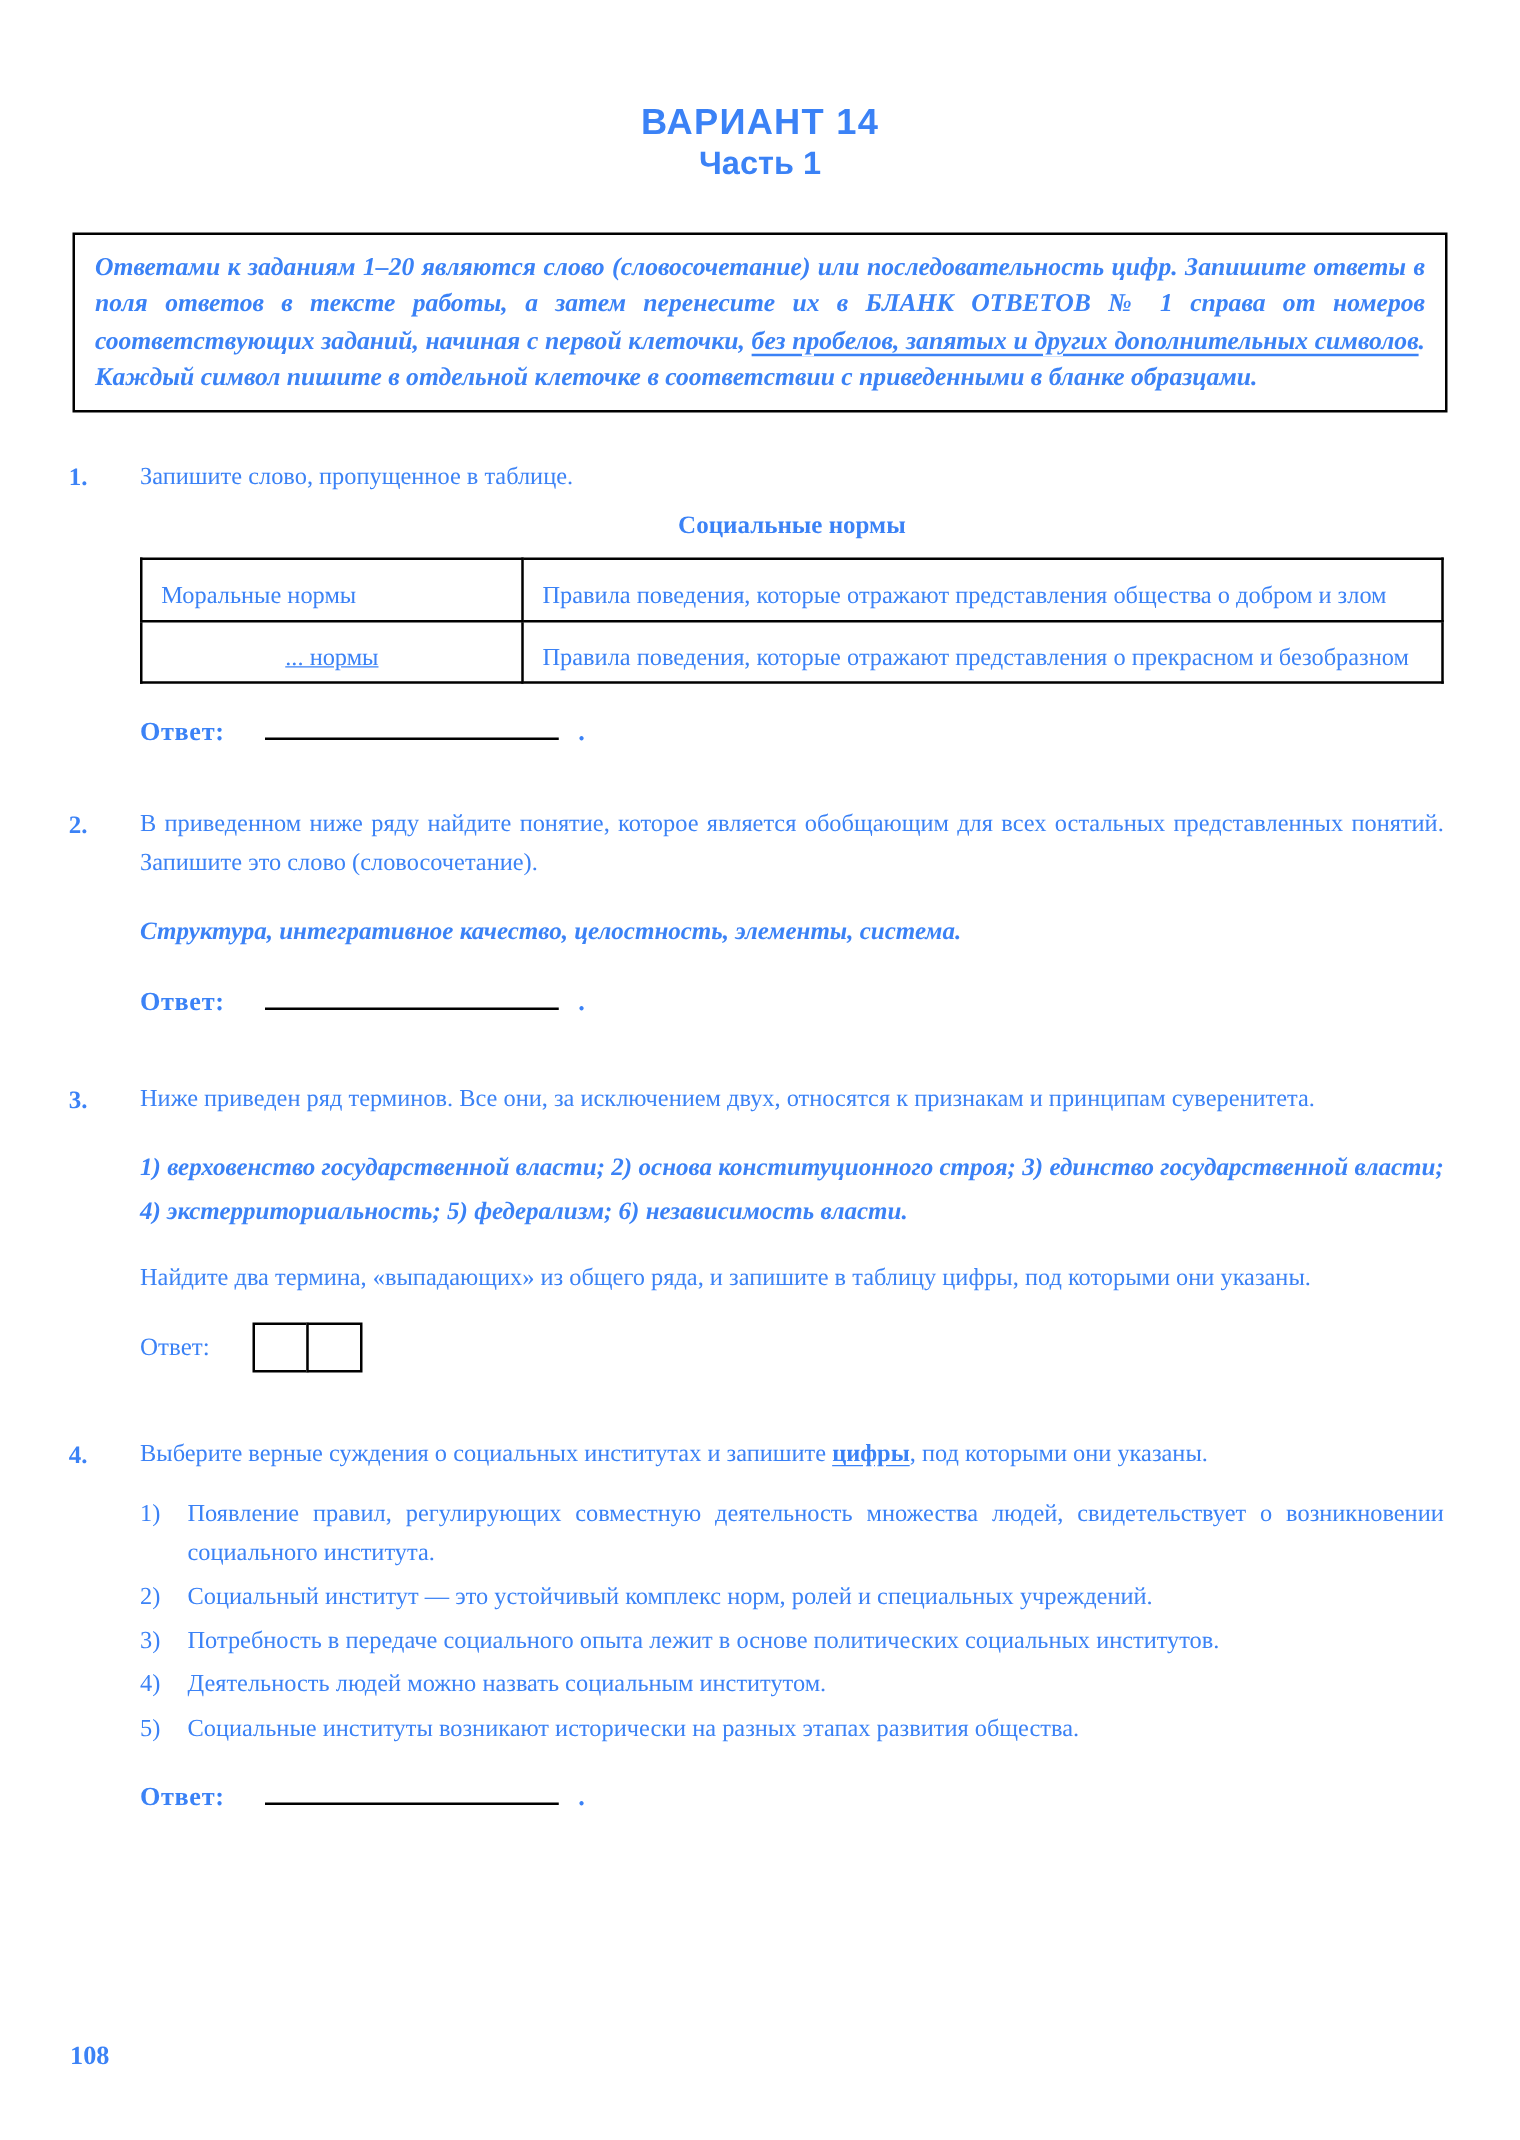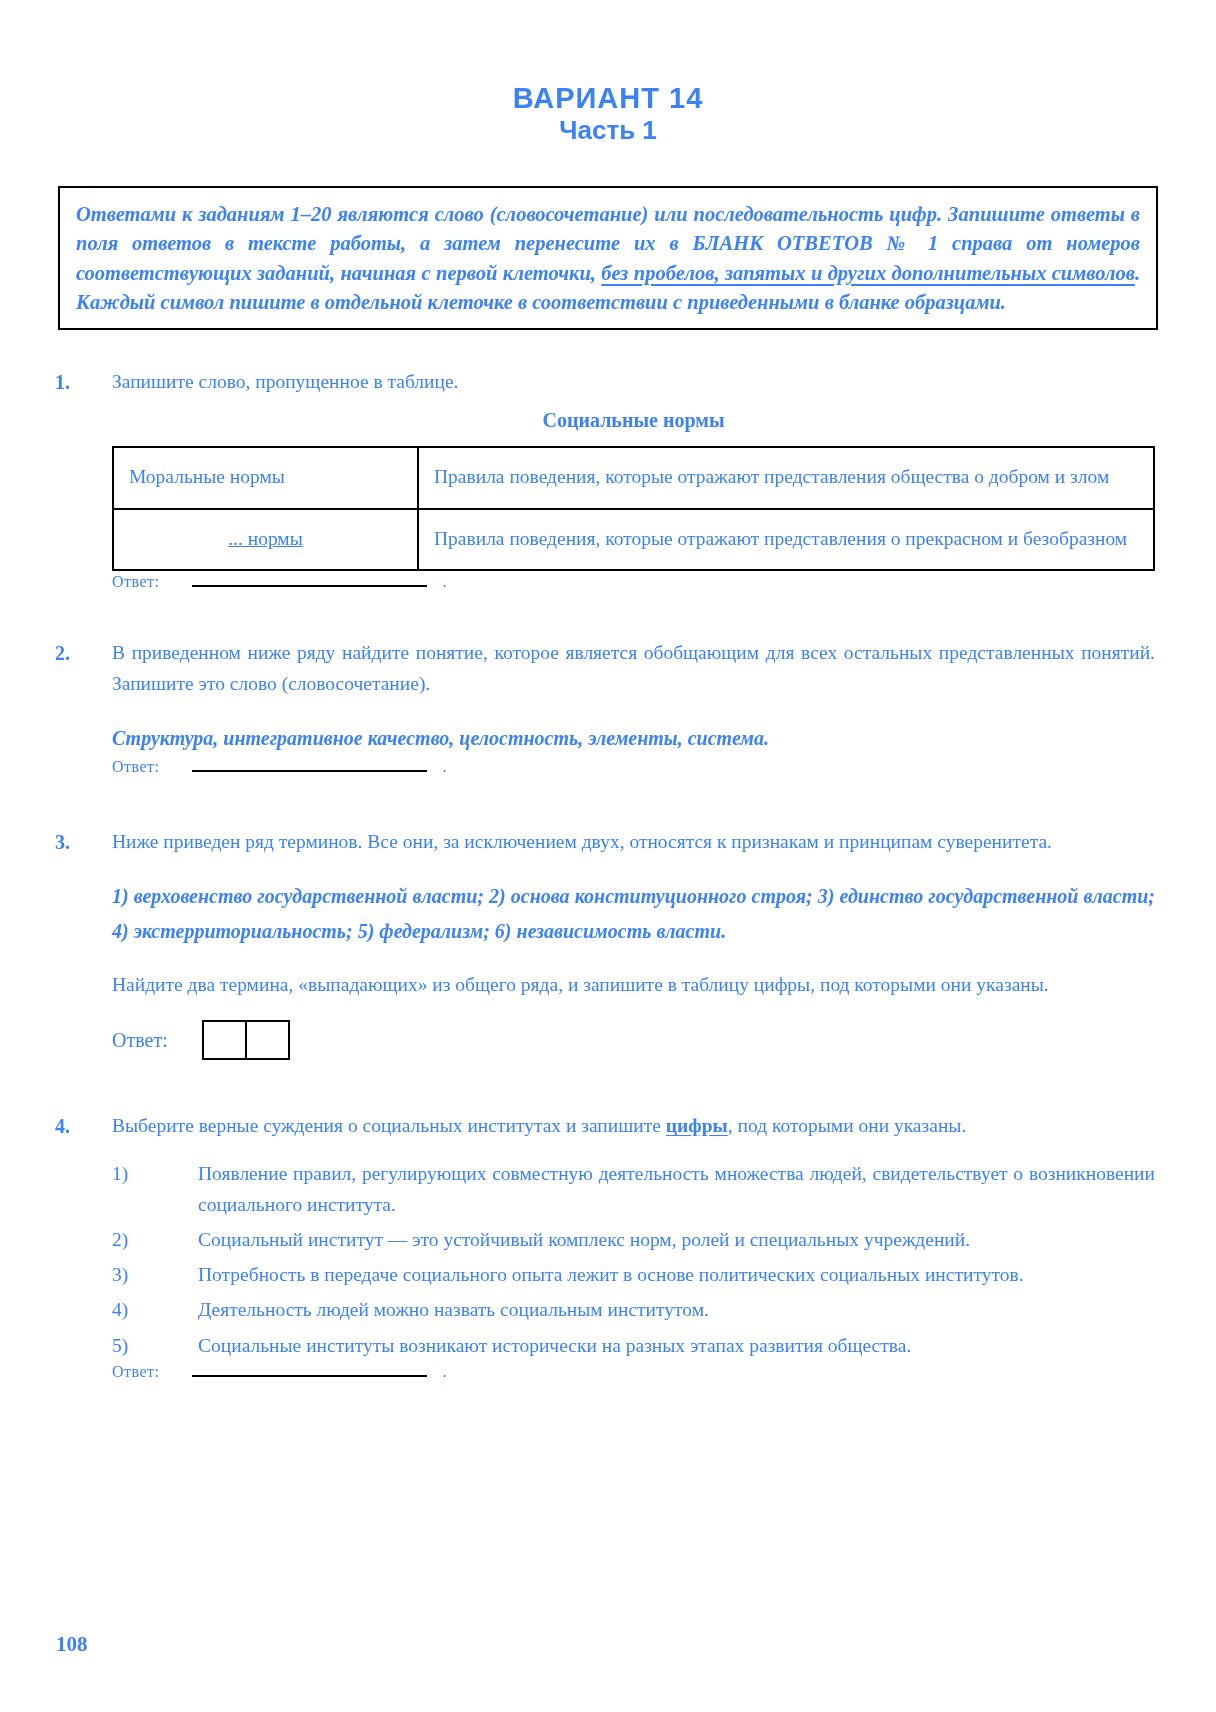--- a/index.html
+++ b/index.html
@@ -37,48 +37,48 @@
   .q2 { margin-top:46px; }
   .q3 { margin-top:50px; }
   .q4 { margin-top:50px; }
   .table-title { text-align:center; font-weight:bold; font-size:20px; margin-top:12px; }
   table.norm-table {
     width:100%; margin-top:14px;
     border-collapse:collapse;
   }
   table.norm-table td {
     border:2px solid #000;
-    padding:12px 15px 14px 15px;
+    padding:12px 15px 2px 15px;
     font-size:19.5px; line-height:1.7;
     vertical-align:top;
   }
   td.term-cell { width:305px; }
   td.term-cell.centered { text-align:center;text-decoration:underline; }
   td.def-cell { text-align:justify; }
-  .answer-line { font-size:16px; }
+  .answer-line { margin-top:24px; font-size:21px;font-weight:bold; }
   .answer-line .answer-label { letter-spacing:0.5px; }
   .answer-blank {
     display:inline-block; width:235px; height:1em;
     border-bottom:2px solid #000; margin-left:32px;
   }
   .answer-dot { margin-left:16px; }
   .terms-line {
     margin-top:22px; font-style:italic; font-weight:600;
     font-size:20px; line-height:1.75; text-align:justify;
   }
   .followup { margin-top:20px; }
   .answer-boxes-row { margin-top:20px; font-size:20px; display:flex; align-items:center; }
   .answer-boxes { display:inline-flex; margin-left:34px; }
   .abox { width:45px; height:40px; border:2px solid #000; background:#fff; }
   .abox + .abox { margin-left:-2px; }
   .keyword-bu { font-weight:bold; text-decoration:underline; text-underline-offset:3px; }
   .options { margin-top:16px; }
   .option { display:flex; margin-top:4px; }
   .opt-num { flex:0 0 38px; font-size:19.5px; line-height:1.6; }
-  .opt-text { flex:1 1 auto; font-size:19.5px; line-height:1.6; text-align:justify;margin-left:48px; }
+  .opt-text { flex:1 1 auto; font-size:19.5px; line-height:1.6; text-align:justify; }
   .page-number {
     position:absolute; left:56px; top:1632px;
     font-size:21px; font-weight:bold;
   }
 </style>
 </head>
 <body>
 
 <div class="page">
 

